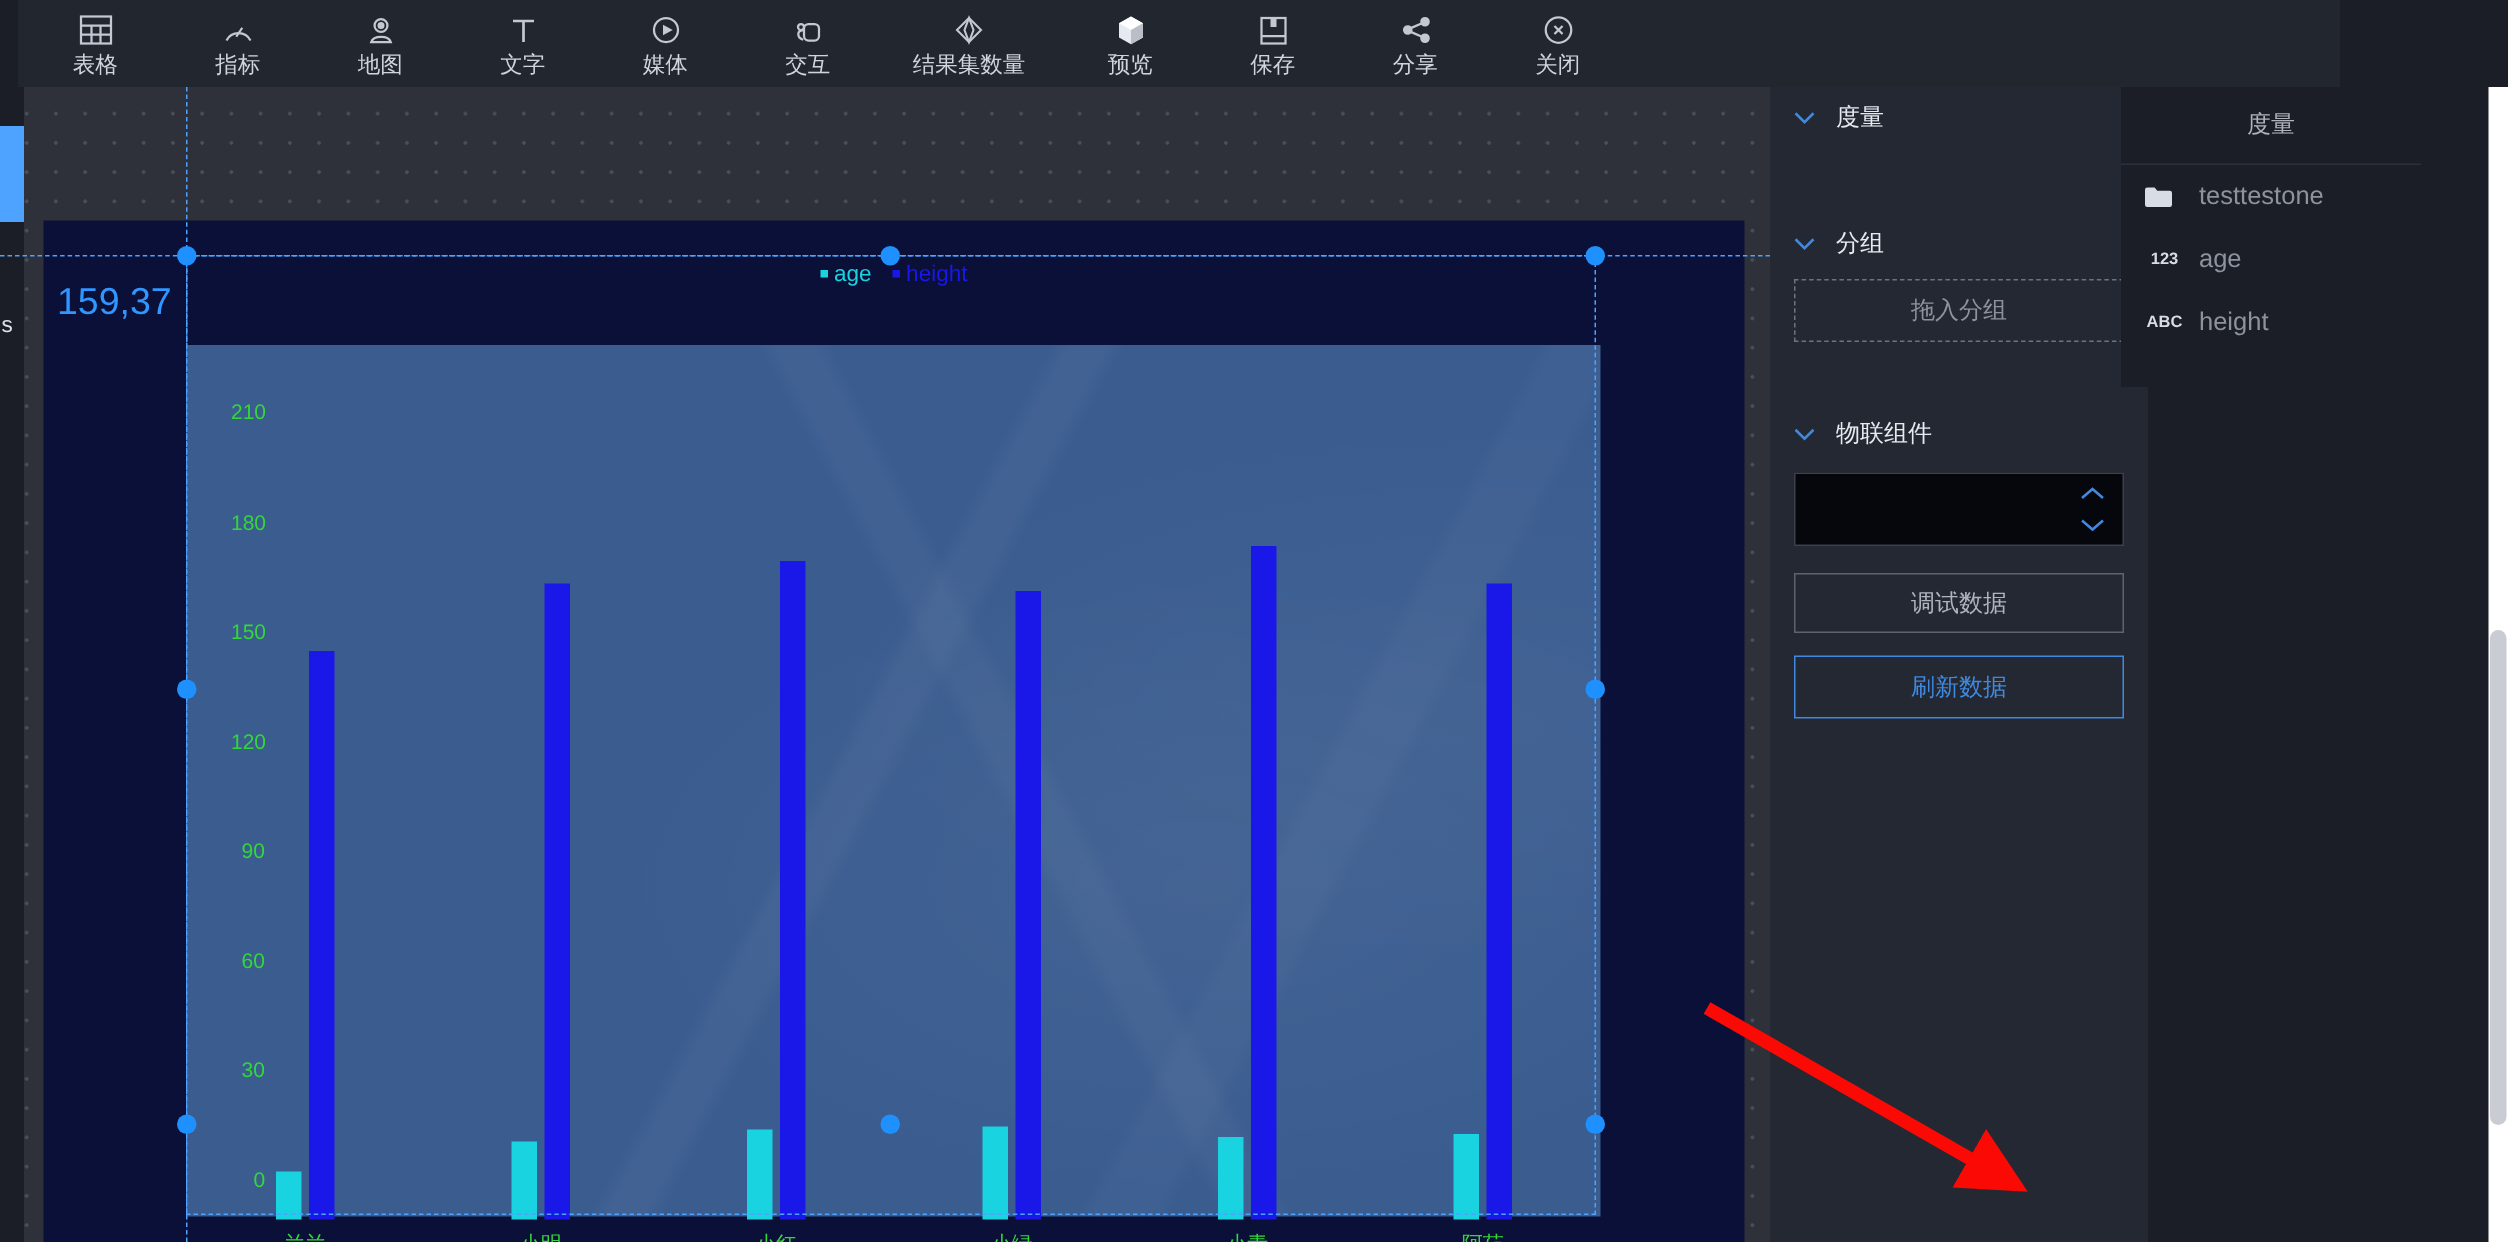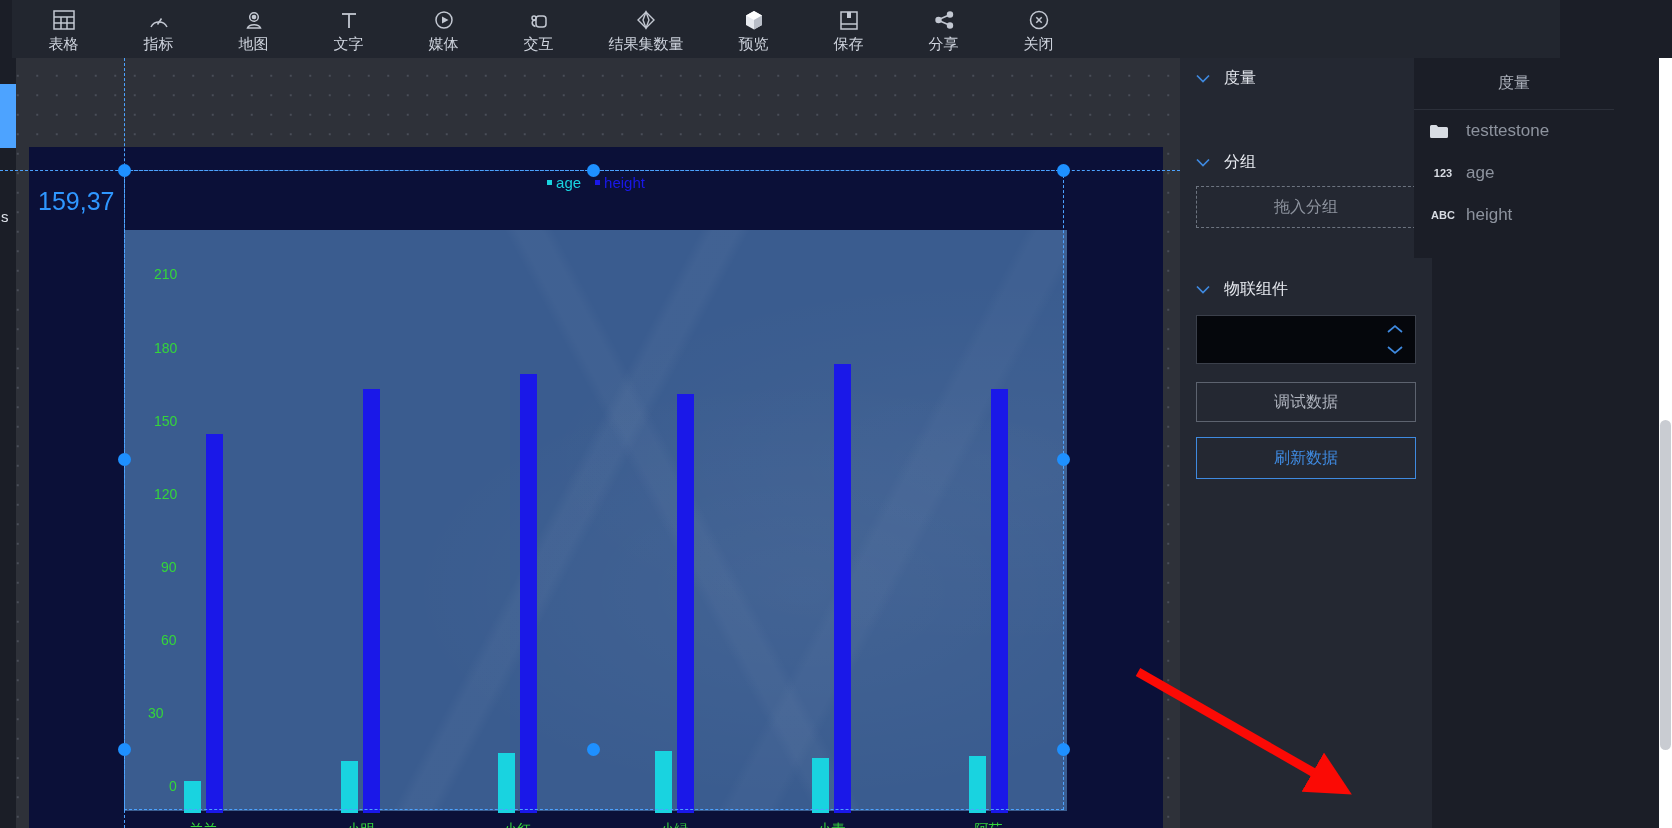--- a/index.html
+++ b/index.html
@@ -372,21 +372,21 @@
           <span style="color:#1a18e8">height</span>
         </div>
       </div>
 
       <div class="ytick" style="top:119px">210</div>
       <div class="ytick" style="top:193px">180</div>
       <div class="ytick" style="top:266px">150</div>
       <div class="ytick" style="top:339px">120</div>
       <div class="ytick" style="top:412px; left:132px">90</div>
       <div class="ytick" style="top:485px; left:132px">60</div>
-      <div class="ytick" style="top:558px; left:119px">30</div>
+      <div class="ytick" style="top:558px; left:132px">30</div>
       <div class="ytick" style="top:631px; left:140px">0</div>
 
       <div id="bars-layer">
           <div class="bar age" style="left: 155px; width: 17px; height: 32.4409px; bottom: -2px; background: rgb(25, 211, 224); position: absolute; top: 633.559px;"></div>
           <div class="bar height" style="left: 177px; width: 17px; height: 379.309px; bottom: -2px; background: rgb(26, 24, 232); position: absolute; top: 286.691px;"></div>
           <div class="bar age" style="left: 312px; width: 17px; height: 52.4045px; bottom: -2px; background: rgb(25, 211, 224); position: absolute; top: 613.595px;"></div>
           <div class="bar height" style="left: 334px; width: 17px; height: 424.227px; bottom: -2px; background: rgb(26, 24, 232); position: absolute; top: 241.773px;"></div>
           <div class="bar age" style="left: 469px; width: 17px; height: 59.8909px; bottom: -2px; background: rgb(25, 211, 224); position: absolute; top: 606.109px;"></div>
           <div class="bar height" style="left: 491px; width: 17px; height: 439.2px; bottom: -2px; background: rgb(26, 24, 232); position: absolute; top: 226.8px;"></div>
           <div class="bar age" style="left: 626px; width: 17px; height: 62.3864px; bottom: -2px; background: rgb(25, 211, 224); position: absolute; top: 603.614px;"></div>

